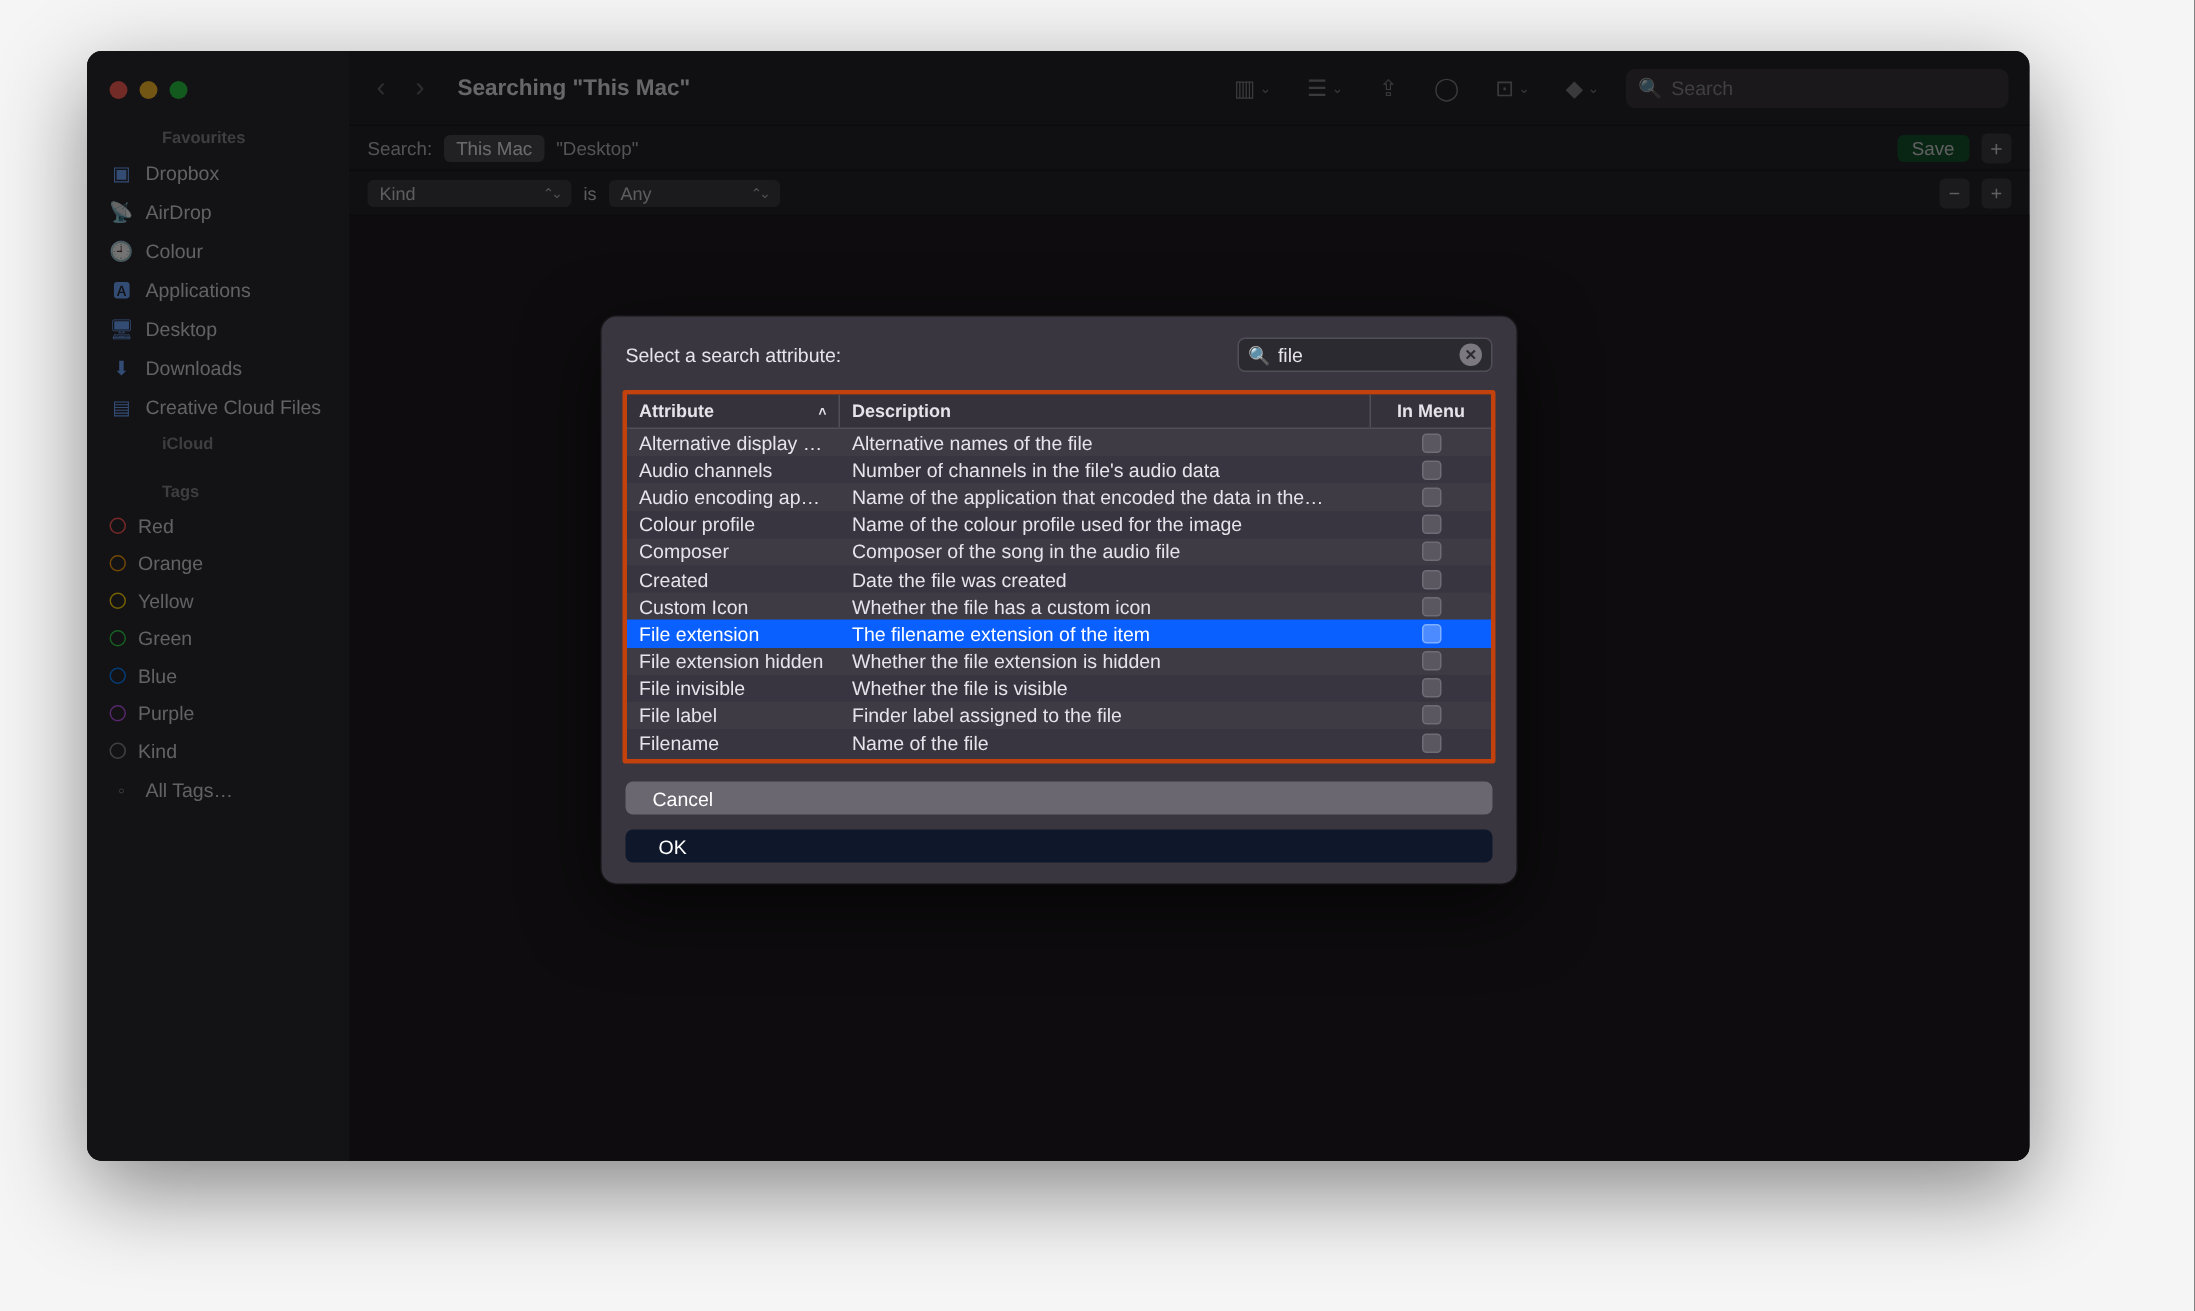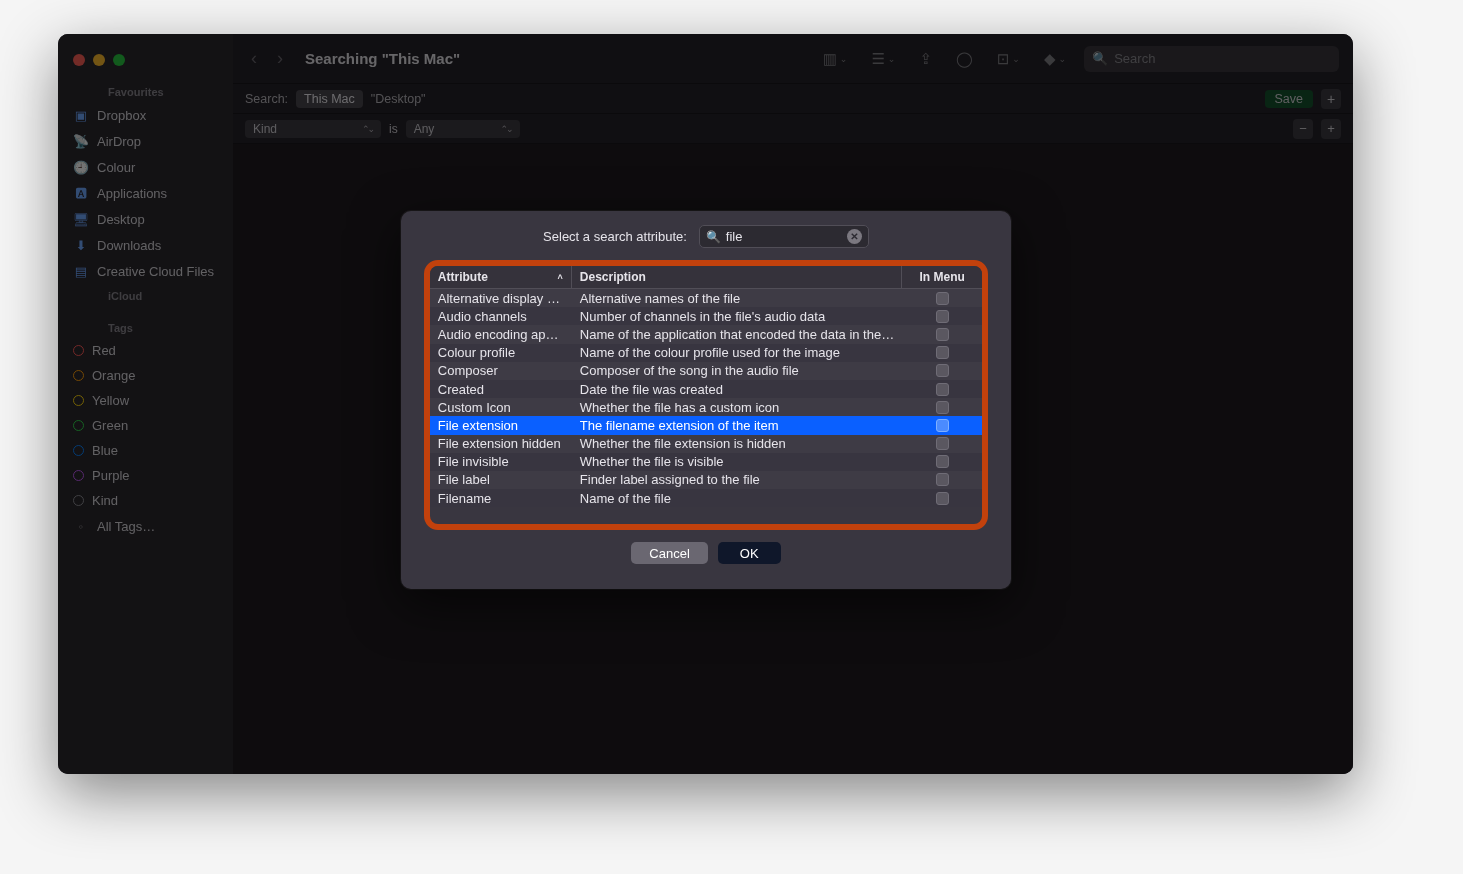--- a/index.html
+++ b/index.html
@@ -89,36 +89,35 @@
     left: 401px; top: 211px;
     width: 610px; height: 378px;
     background:#393640;
     border-radius:10px;
     box-shadow: 0 15px 50px rgba(0,0,0,0.6), 0 0 0 1px rgba(255,255,255,0.05);
     z-index:10;
     display:flex; flex-direction:column;
     overflow:hidden;
     color:#e6e4ea;
     font-size:13px;
-    align-items:center;
   }
   .modal-head {
     display:flex; align-items:center; padding:14px 16px 12px; gap:12px;
   }
   .modal-title { flex:1; font-size:13px; color:#e6e4ea;}
   .modal-search {
     width:170px; height:23px; background:#2c2a31; border-radius:5px; border:1px solid #514e57;
     display:flex; align-items:center; padding:0 6px; gap:5px; color:#e6e4ea; font-size:13px;
   }
   .modal-search .mag{ font-size:12px; color:#9c9aa1;}
   .modal-search .clear{ width:15px;height:15px;border-radius:50%;background:#7b7880;color:#2c2a31;display:flex;align-items:center;justify-content:center;font-size:10px;font-weight:bold;}
   .modal-search .val{flex:1;}
 
   .attr-table {
-    margin:0 27px; border:6px solid #c2410c; border-radius:14px; overflow:hidden;
+    margin:0 14px; border:3px solid #c2410c; border-radius:2px; overflow:hidden;
     display:flex; flex-direction:column; height:270px;
   }
   .attr-header {
     display:flex; background:#35323b; font-size:12px; font-weight:600; color:#e6e4ea;
     border-bottom:1px solid #514e57;
   }
   .col-attr { width:142px; padding:4px 8px; border-right:1px solid #514e57; display:flex; align-items:center; justify-content:space-between;}
   .col-desc { flex:1; padding:4px 8px; border-right:1px solid #514e57;}
   .col-menu { width:80px; padding:4px 8px; text-align:center;}
   .sort-caret{font-size:9px;}
@@ -132,21 +131,21 @@
   .attr-row.selected { background:#0a60ff !important; color:#fff;}
   .attr-row .c-attr { width:142px; padding:0 8px; white-space:nowrap; overflow:hidden; text-overflow:ellipsis; border-right:1px solid transparent;}
   .attr-row .c-desc { flex:1; padding:0 8px; white-space:nowrap; overflow:hidden; text-overflow:ellipsis;}
   .attr-row .c-menu { width:80px; display:flex; justify-content:center;}
   .chk {
     width:13px;height:13px;border-radius:3px;background:#5a5760;border:1px solid #6f6c76;
   }
   .attr-row.selected .chk{ background:#4b8bff; border-color:#7fb0ff;}
 
   .modal-footer {
-    display:flex; justify-content:flex-end; gap:10px; padding:12px 16px 14px;
+    display:flex; justify-content:flex-end; gap:10px; padding:12px 16px 14px;flex-direction:column;
   }
   .btn {
     height:22px; border-radius:5px; padding:0 18px; font-size:13px; display:flex; align-items:center;
   }
   .btn-cancel { background:#6a6771; color:#fff;}
   .btn-ok { background:#0f172a; color:#fff; padding:0 22px;}
 
 </style>
 </head>
 <body>

